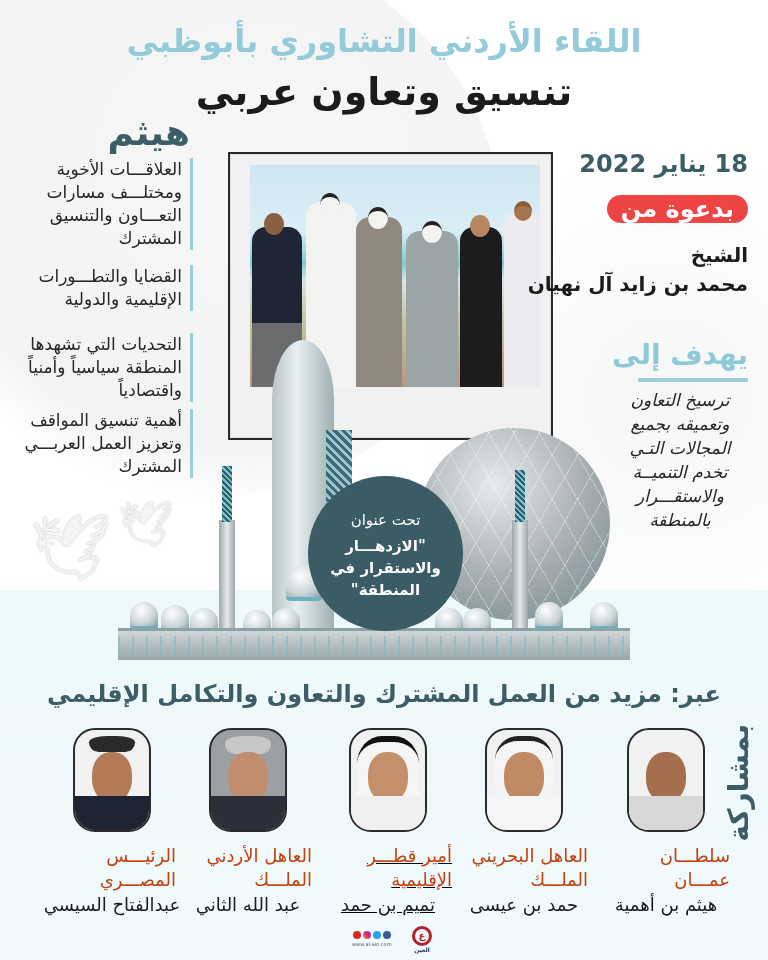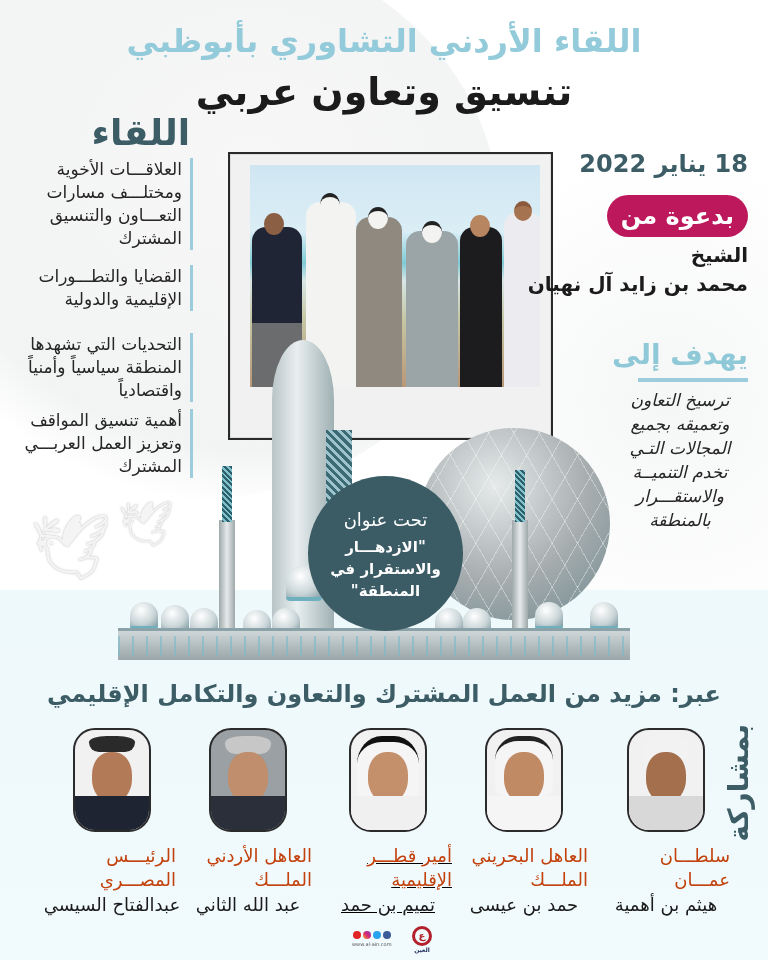--- a/index.html
+++ b/index.html
@@ -58,22 +58,22 @@
     overflow: hidden;
   }
   .person { position: absolute; bottom: 0; border-radius: 14px 14px 0 0; }
   .head { position: absolute; border-radius: 50%; background: #8a5f43; }
 
   
   .date {
     position: absolute; top: 150px; right: 20px; font-size: 24px; font-weight: bold; color: #3c5c66;
   }
   .invite-pill {
-    position: absolute; top: 195px; right: 20px; height: 42px; padding: 7px 14px;
-    background: #be185d; color: #fff; border-radius: 22px; font-size: 24px; font-weight: bold;
+    position: absolute; top: 195px; right: 20px; height: 28px; padding: 7px 14px;
+    background: #ef4444; color: #fff; border-radius: 22px; font-size: 24px; font-weight: bold;
     display: flex; align-items: center;
   }
   .sheikh-title {
     position: absolute; top: 243px; right: 20px; font-size: 20px; font-weight: bold; color: #1b1b1b;
   }
   .sheikh-name {
     position: absolute; top: 272px; right: 20px; font-size: 20px; font-weight: bold; color: #1b1b1b;
   }
   .aim-head {
     position: absolute; top: 338px; right: 20px; font-size: 28px; color: #8fc9d8; font-weight: bold;
@@ -124,21 +124,21 @@
     background: repeating-linear-gradient(45deg, #2f5f69 0 2px, #7fc3cf 2px 4px);
   }
   .dove { position: absolute; color: #f4f4f4; text-shadow: 0 0 1px #bbb, 0 0 3px #ddd; }
 
   .title-circle {
     position: absolute; left: 308px; top: 476px; width: 155px; height: 155px; border-radius: 50%;
     background: #3b5c65; color: #fff; text-align: center;
     display: flex; flex-direction: column; justify-content: center; align-items: center;
     padding-top: 4px;
   }
-  .tc-label { font-size: 18px; margin-bottom: 6px; }
+  .tc-label { font-size: 15px; margin-bottom: 6px; }
   .tc-quote { font-size: 15px; font-weight: bold; line-height: 22px; }
 
   
   .via {
     position: absolute; top: 680px; left: 0; right: 0; text-align: center;
     font-size: 24px; color: #3c5c66; font-weight: bold;
   }
   .participation {
     position: absolute; left: 718px; top: 728px; width: 40px; height: 110px;
     display: flex; align-items: center; justify-content: center;
@@ -184,21 +184,21 @@
 <body>
 
 <div class="page">
   <div class="bg-swoosh"></div>
   <div class="bg-swoosh2"></div>
   <div class="bottom-band"></div>
 
   <div class="title1">اللقاء الأردني التشاوري بأبوظبي</div>
   <div class="title2">تنسيق وتعاون عربي</div>
 
-  <div class="topics-head">اللقاء</div>
+  <div class="topics-head">هيثم</div>
   <div class="topic" style="top:158px;">العلاقـــات الأخوية ومختلـــف مسارات التعـــاون والتنسيق المشترك</div>
   <div class="topic" style="top:265px;">القضايا والتطـــورات الإقليمية والدولية</div>
   <div class="topic" style="top:333px;">التحديات التي تشهدها المنطقة سياسياً وأمنياً واقتصادياً</div>
   <div class="topic" style="top:409px;">أهمية تنسيق المواقف وتعزيز العمل العربـــي المشترك</div>
 
   <div class="photo-frame">
     <div class="photo">
 
       <div class="person" style="left:2px;width:50px;height:160px;background:linear-gradient(#1f2535 0 60%, #6b6c6d 60%);"></div>
       <div class="head" style="left:14px;top:48px;width:20px;height:22px;"></div>

